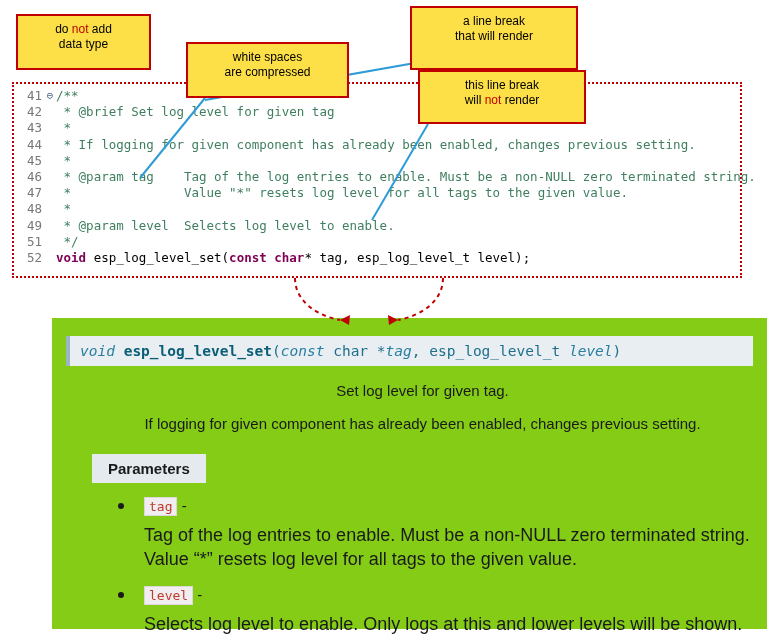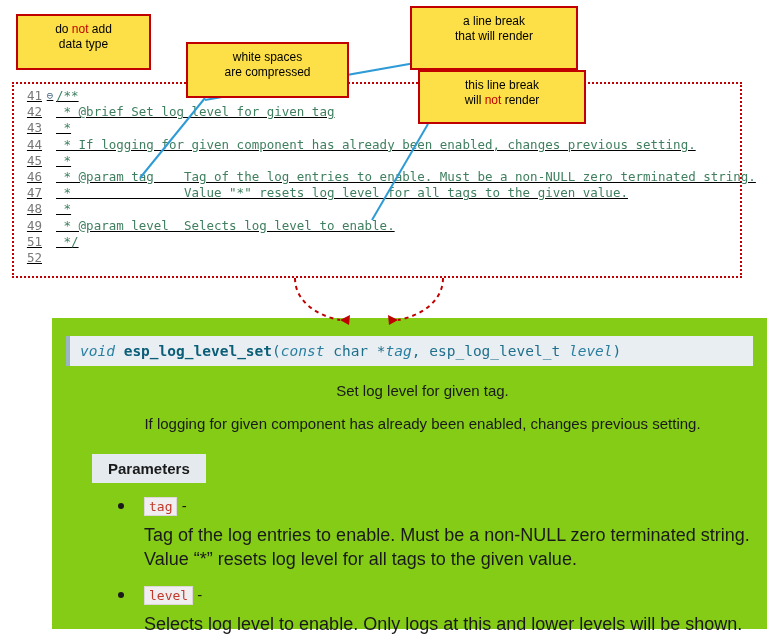--- a/index.html
+++ b/index.html
@@ -57,21 +57,20 @@
     font-family: "DejaVu Sans Mono", monospace;
     font-size: 12.5px;
     line-height: 16.2px;
     z-index: 3;
   }
   .code-line {
     display: flex;
     align-items: center;
     white-space: pre;
     height: 16.2px;
-    text-decoration: underline;
   }
   .lineno {
     color: #787878;
     width: 26px;
     min-width: 26px;
     text-align: right;
     padding-right: 2px;
     user-select: none;
   }
   .fold {
@@ -212,21 +211,21 @@
 <div class="code-line"><span class="lineno">41</span><span class="fold">⊖</span><span class="code-text"><span class="c-comment">/**</span></span></div>
     <div class="code-line"><span class="lineno">42</span><span class="fold"></span><span class="code-text"><span class="c-comment"> * @brief Set log level for given tag</span></span></div>
     <div class="code-line"><span class="lineno">43</span><span class="fold"></span><span class="code-text"><span class="c-comment"> *</span></span></div>
     <div class="code-line"><span class="lineno">44</span><span class="fold"></span><span class="code-text"><span class="c-comment"> * If logging for given component has already been enabled, changes previous setting.</span></span></div>
     <div class="code-line"><span class="lineno">45</span><span class="fold"></span><span class="code-text"><span class="c-comment"> *</span></span></div>
     <div class="code-line"><span class="lineno">46</span><span class="fold"></span><span class="code-text"><span class="c-comment"> * @param tag    Tag of the log entries to enable. Must be a non-NULL zero terminated string.</span></span></div>
     <div class="code-line"><span class="lineno">47</span><span class="fold"></span><span class="code-text"><span class="c-comment"> *               Value "*" resets log level for all tags to the given value.</span></span></div>
     <div class="code-line"><span class="lineno">48</span><span class="fold"></span><span class="code-text"><span class="c-comment"> *</span></span></div>
     <div class="code-line"><span class="lineno">49</span><span class="fold"></span><span class="code-text"><span class="c-comment"> * @param level  Selects log level to enable.</span></span></div>
     <div class="code-line"><span class="lineno">51</span><span class="fold"></span><span class="code-text"><span class="c-comment"> */</span></span></div>
-    <div class="code-line"><span class="lineno">52</span><span class="fold"></span></div>
+    <div class="code-line"><span class="lineno">52</span><span class="fold"></span><span class="code-text"><span class="c-keyword">void</span><span class="c-plain"> esp_log_level_set(</span><span class="c-keyword">const</span><span class="c-plain"> </span><span class="c-keyword">char</span><span class="c-plain">* tag, esp_log_level_t level);</span></span></div>
   </div>
 
 <svg id="connectors" viewBox="0 0 330 56">
   <path d="M 95 2 C 95 26, 118 40, 140 44" fill="none" stroke="#c00000" stroke-width="2" stroke-dasharray="4,4"></path>
   <path d="M 243 2 C 243 26, 220 40, 198 44" fill="none" stroke="#c00000" stroke-width="2" stroke-dasharray="4,4"></path>
   <polygon points="140,44 150,39 149,49" fill="#c00000"></polygon>
   <polygon points="198,44 188,39 189,49" fill="#c00000"></polygon>
 </svg>
 
 <div id="doc-panel">

